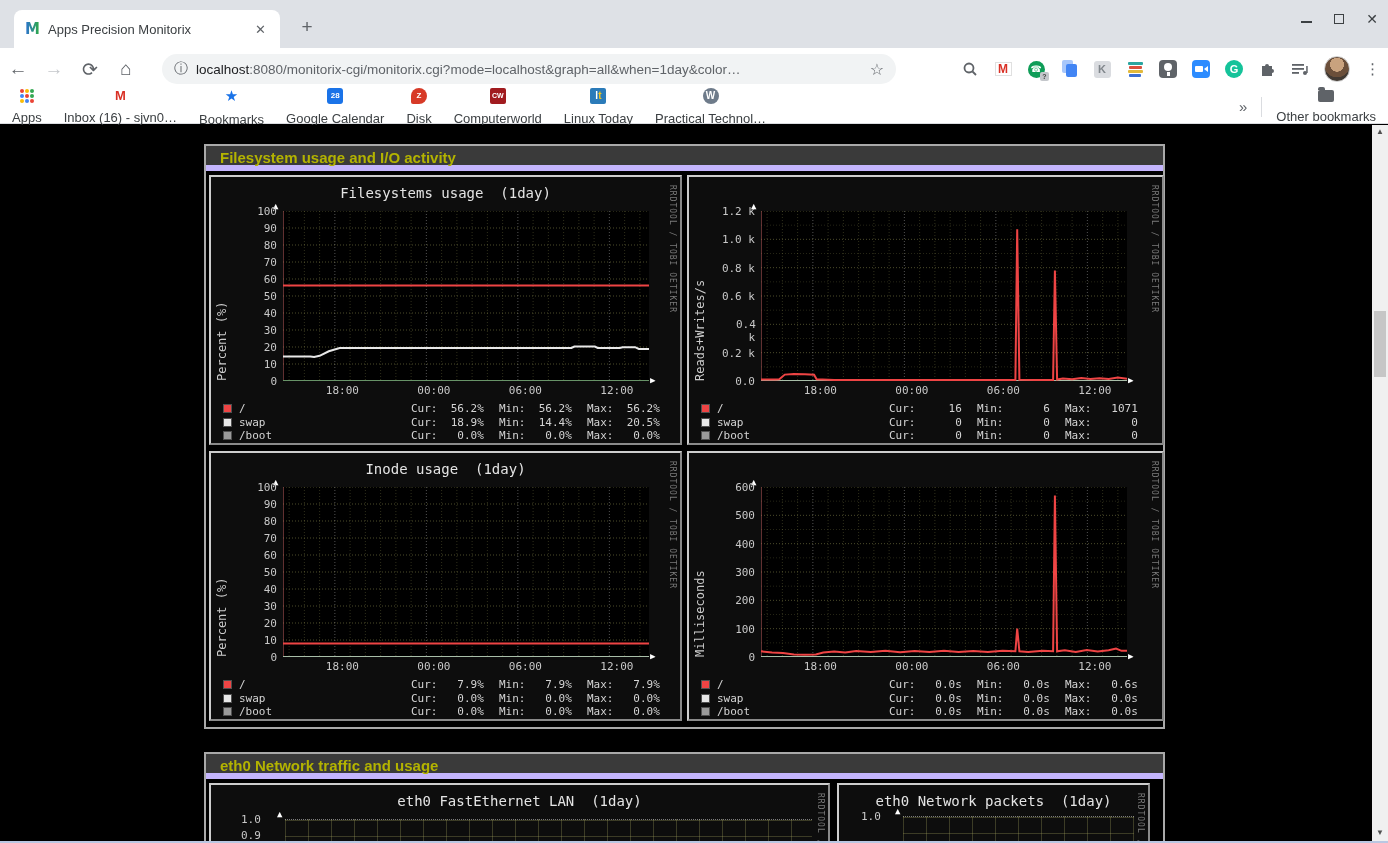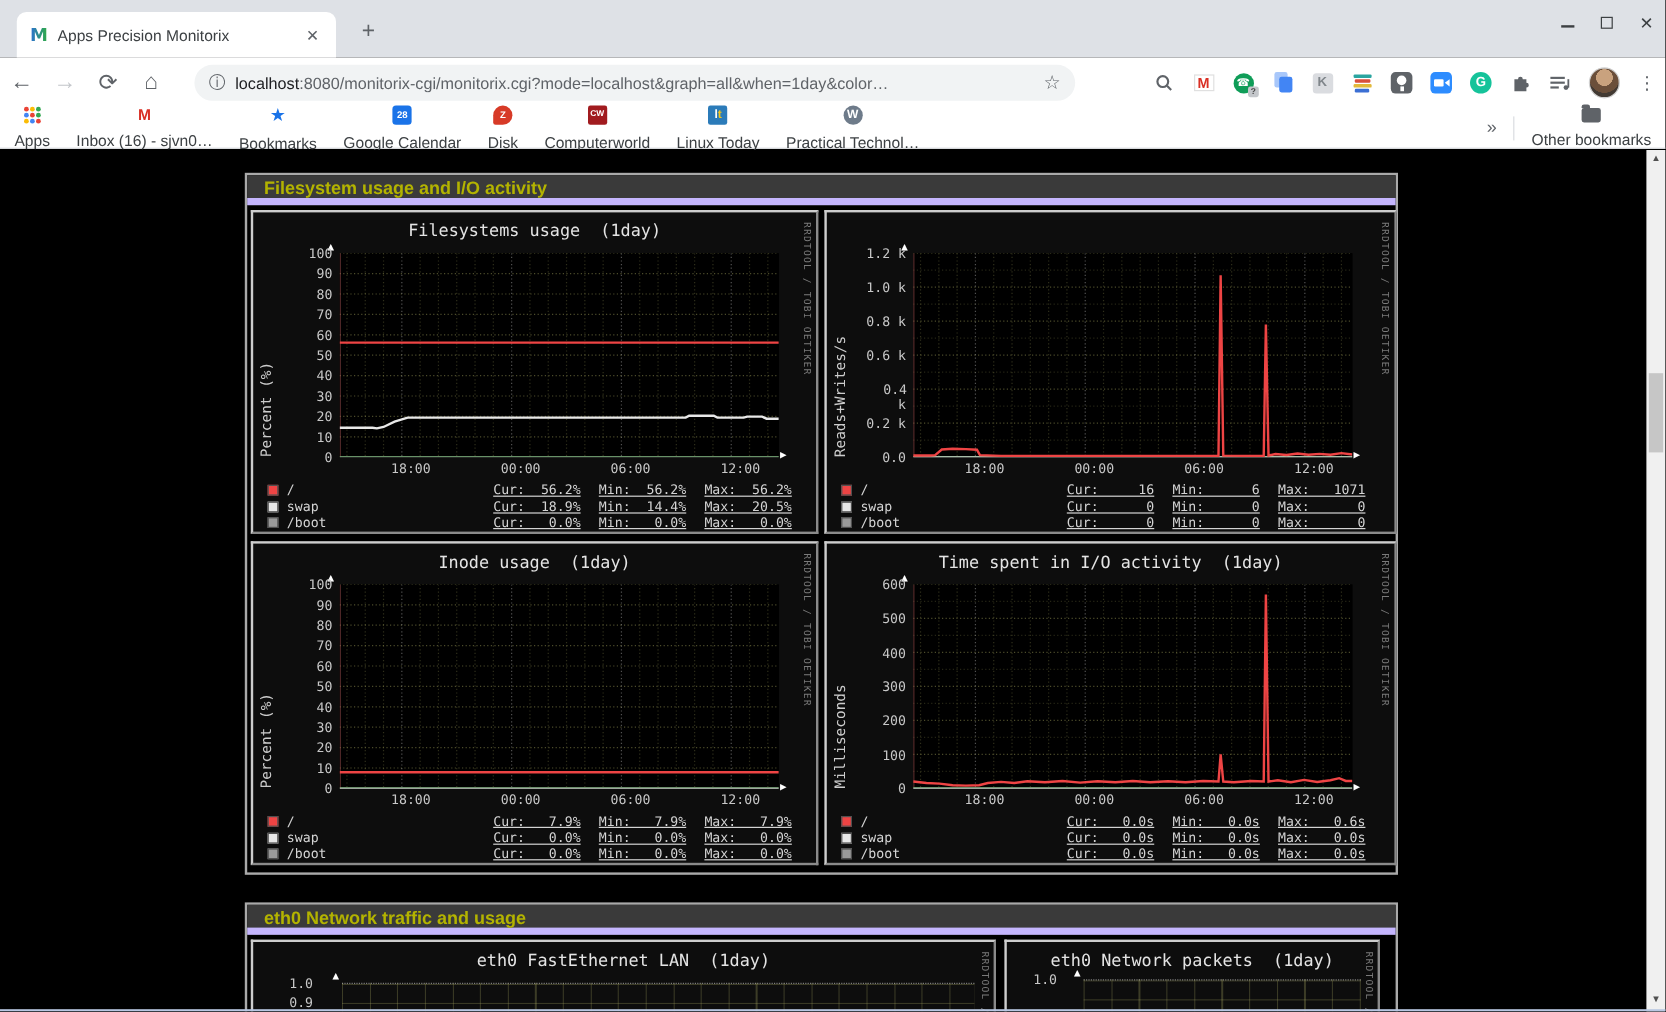--- a/index.html
+++ b/index.html
@@ -70,21 +70,21 @@
   .g-title { position:absolute; left:0; right:0; top:8px; text-align:center; color:#e4e4e4; font:14px "DejaVu Sans Mono",monospace; white-space:pre; }
   .g-ylabel { position:absolute; left:4px; top:34px; height:170px; display:flex; align-items:center; writing-mode:vertical-rl; transform:rotate(180deg); color:#cccccc; font:12px "DejaVu Sans Mono",monospace; }
   .g-watermark { position:absolute; right:3px; top:8px; writing-mode:vertical-rl; color:#7a7a7a; font:8px "DejaVu Sans Mono",monospace; letter-spacing:1px; }
   .g-plot { position:absolute; background:#000; }
   .g-xtick { position:absolute; width:48px; text-align:right; color:#c8c8c8; font:11px "DejaVu Sans Mono",monospace; top:207px; }
   .g-ytick { position:absolute; left:0; width:66px; text-align:right; color:#c8c8c8; font:11px "DejaVu Sans Mono",monospace; }
   .g-arrow { position:absolute; color:#fff; font-size:9px; }
   .g-legend { position:absolute; left:12px; right:6px; top:225px; }
   .lg-row { display:grid; grid-template-columns:16px 172px 88px 88px 88px; align-items:center; height:13.5px; color:#d4d4d4; font:11px "DejaVu Sans Mono",monospace; }
   .lg-sq { width:9px; height:9px; border:1px solid #505050; }
-  .lg-stat { white-space:pre;text-decoration:underline; }
+  .lg-stat { white-space:pre; }
 
   
   .partial .ytick { position:absolute; color:#c8c8c8; font:11px "DejaVu Sans Mono",monospace; }
   .grid-sliver { position:absolute; top:34px; bottom:0; border-top:1px dotted rgba(215,215,215,.55);
      background:repeating-linear-gradient(to right, rgba(168,168,96,.30) 0 1px, transparent 1px 23px),
                 repeating-linear-gradient(to bottom, rgba(168,168,96,.30) 0 1px, transparent 1px 16px); }
 
   
   .scrollbar { position:absolute; right:0; top:125px; width:16px; height:718px; background:#f0f0f0; }
   .sb-arrow { position:absolute; left:0; width:16px; height:14px; color:#505050; font-size:8px; text-align:center; line-height:14px; }
@@ -496,21 +496,20 @@
               <div class="lg-row">
                 <span class="lg-sq" style="background: rgb(154, 154, 154);"></span>
                 <span class="lg-name">/boot</span>
                 <span class="lg-stat">Cur:   0.0%</span>
                 <span class="lg-stat">Min:   0.0%</span>
                 <span class="lg-stat">Max:   0.0%</span>
               </div>
             </div>
           </div>
         <div class="graph-panel">
-            <div class="g-title">Time spent in I/O activity  (1day)</div>
             <div class="g-ylabel">Milliseconds</div>
             <div class="g-watermark">RRDTOOL / TOBI OETIKER</div>
             <svg class="g-plot" width="366" height="170" style="left: 72px; top: 34px;">
               <rect width="366" height="170" fill="#000"></rect>
               <line x1="0" y1="155.83333333333334" x2="366" y2="155.83333333333334" stroke="#a8a860" stroke-width="1" stroke-dasharray="1,2" opacity="0.22"></line>
               <line x1="0" y1="127.5" x2="366" y2="127.5" stroke="#a8a860" stroke-width="1" stroke-dasharray="1,2" opacity="0.22"></line>
               <line x1="0" y1="99.16666666666666" x2="366" y2="99.16666666666666" stroke="#a8a860" stroke-width="1" stroke-dasharray="1,2" opacity="0.22"></line>
               <line x1="0" y1="70.83333333333333" x2="366" y2="70.83333333333333" stroke="#a8a860" stroke-width="1" stroke-dasharray="1,2" opacity="0.22"></line>
               <line x1="0" y1="42.5" x2="366" y2="42.5" stroke="#a8a860" stroke-width="1" stroke-dasharray="1,2" opacity="0.22"></line>
               <line x1="0" y1="14.166666666666686" x2="366" y2="14.166666666666686" stroke="#a8a860" stroke-width="1" stroke-dasharray="1,2" opacity="0.22"></line>

